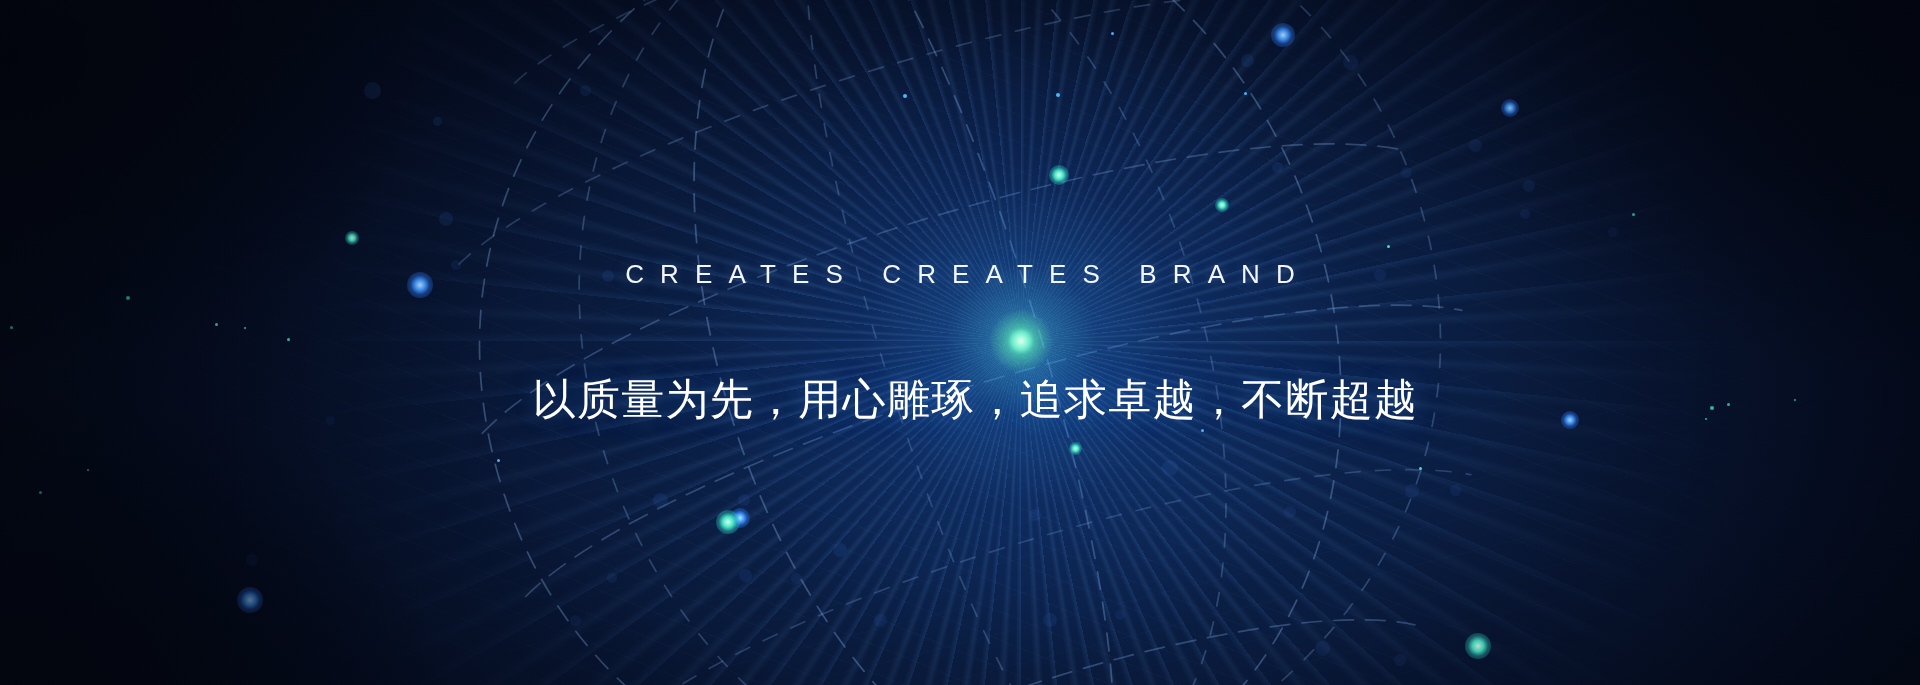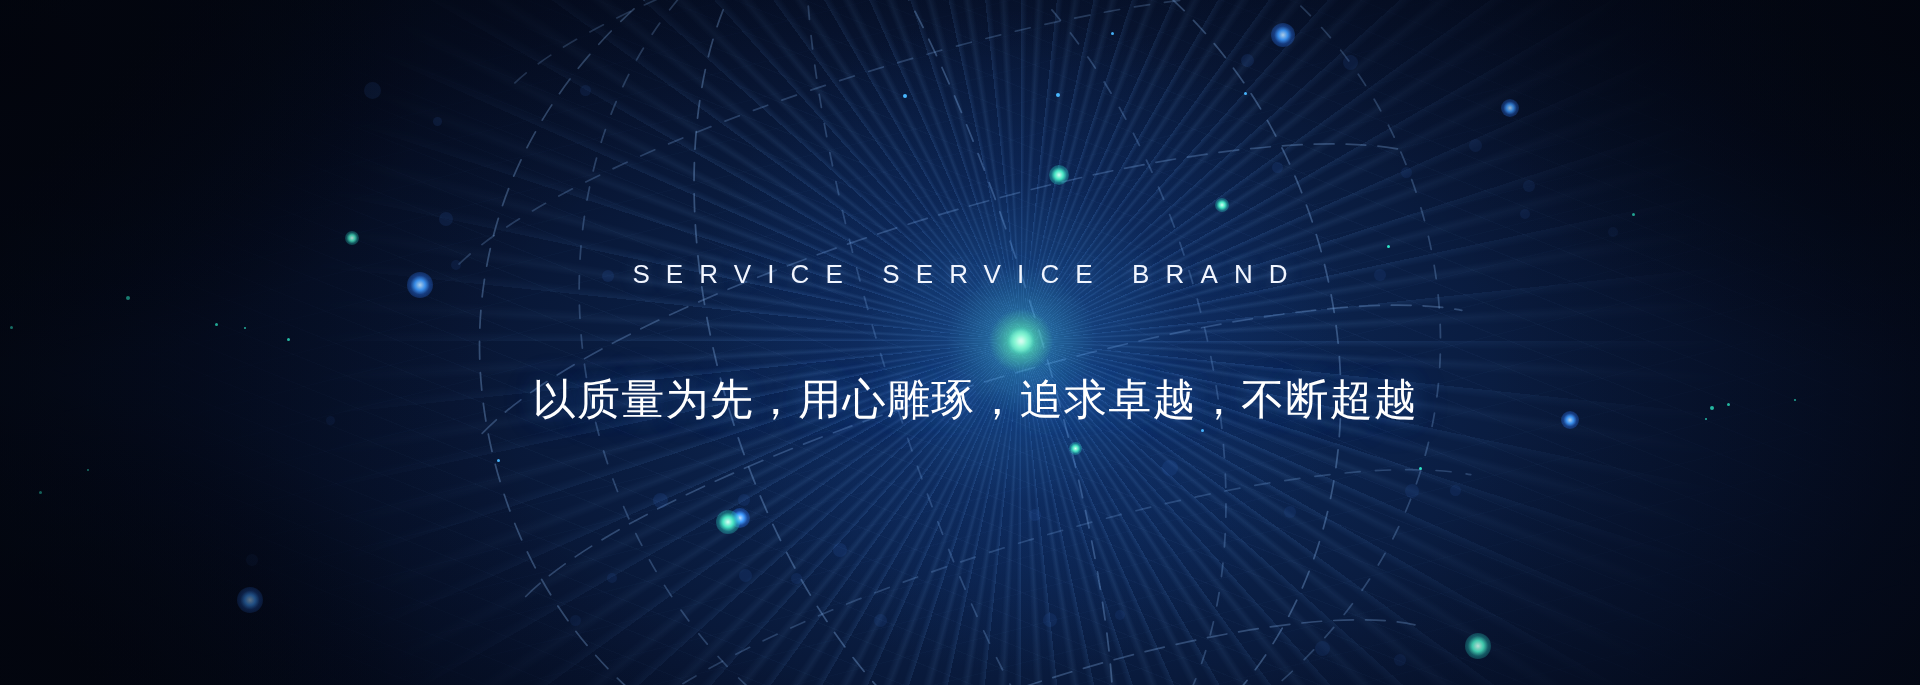--- a/index.html
+++ b/index.html
@@ -230,17 +230,17 @@
       <div class="dot spark-b" style="left: 1110.5px; top: 31.5px; width: 3px; height: 3px;"></div>
       <div class="dot spark-b" style="left: 1243.5px; top: 91.5px; width: 3px; height: 3px;"></div>
       <div class="dot spark-b" style="left: 496.5px; top: 458.5px; width: 3px; height: 3px;"></div>
       <div class="dot spark-b" style="left: 1200.5px; top: 428.5px; width: 3px; height: 3px;"></div>
     </div>
 
   <div class="layer bg-corner-dark"></div>
   <div class="layer bg-vig"></div>
 
   <div class="content">
-    <div class="subtitle-en">SERVICE SERVICE BRAND</div>
+    <div class="subtitle-en">CREATES CREATES BRAND</div>
     <div class="tagline">以质量为先，用心雕琢，追求卓越，不断超越</div>
   </div>
 
 </div>
 
 </body></html>

